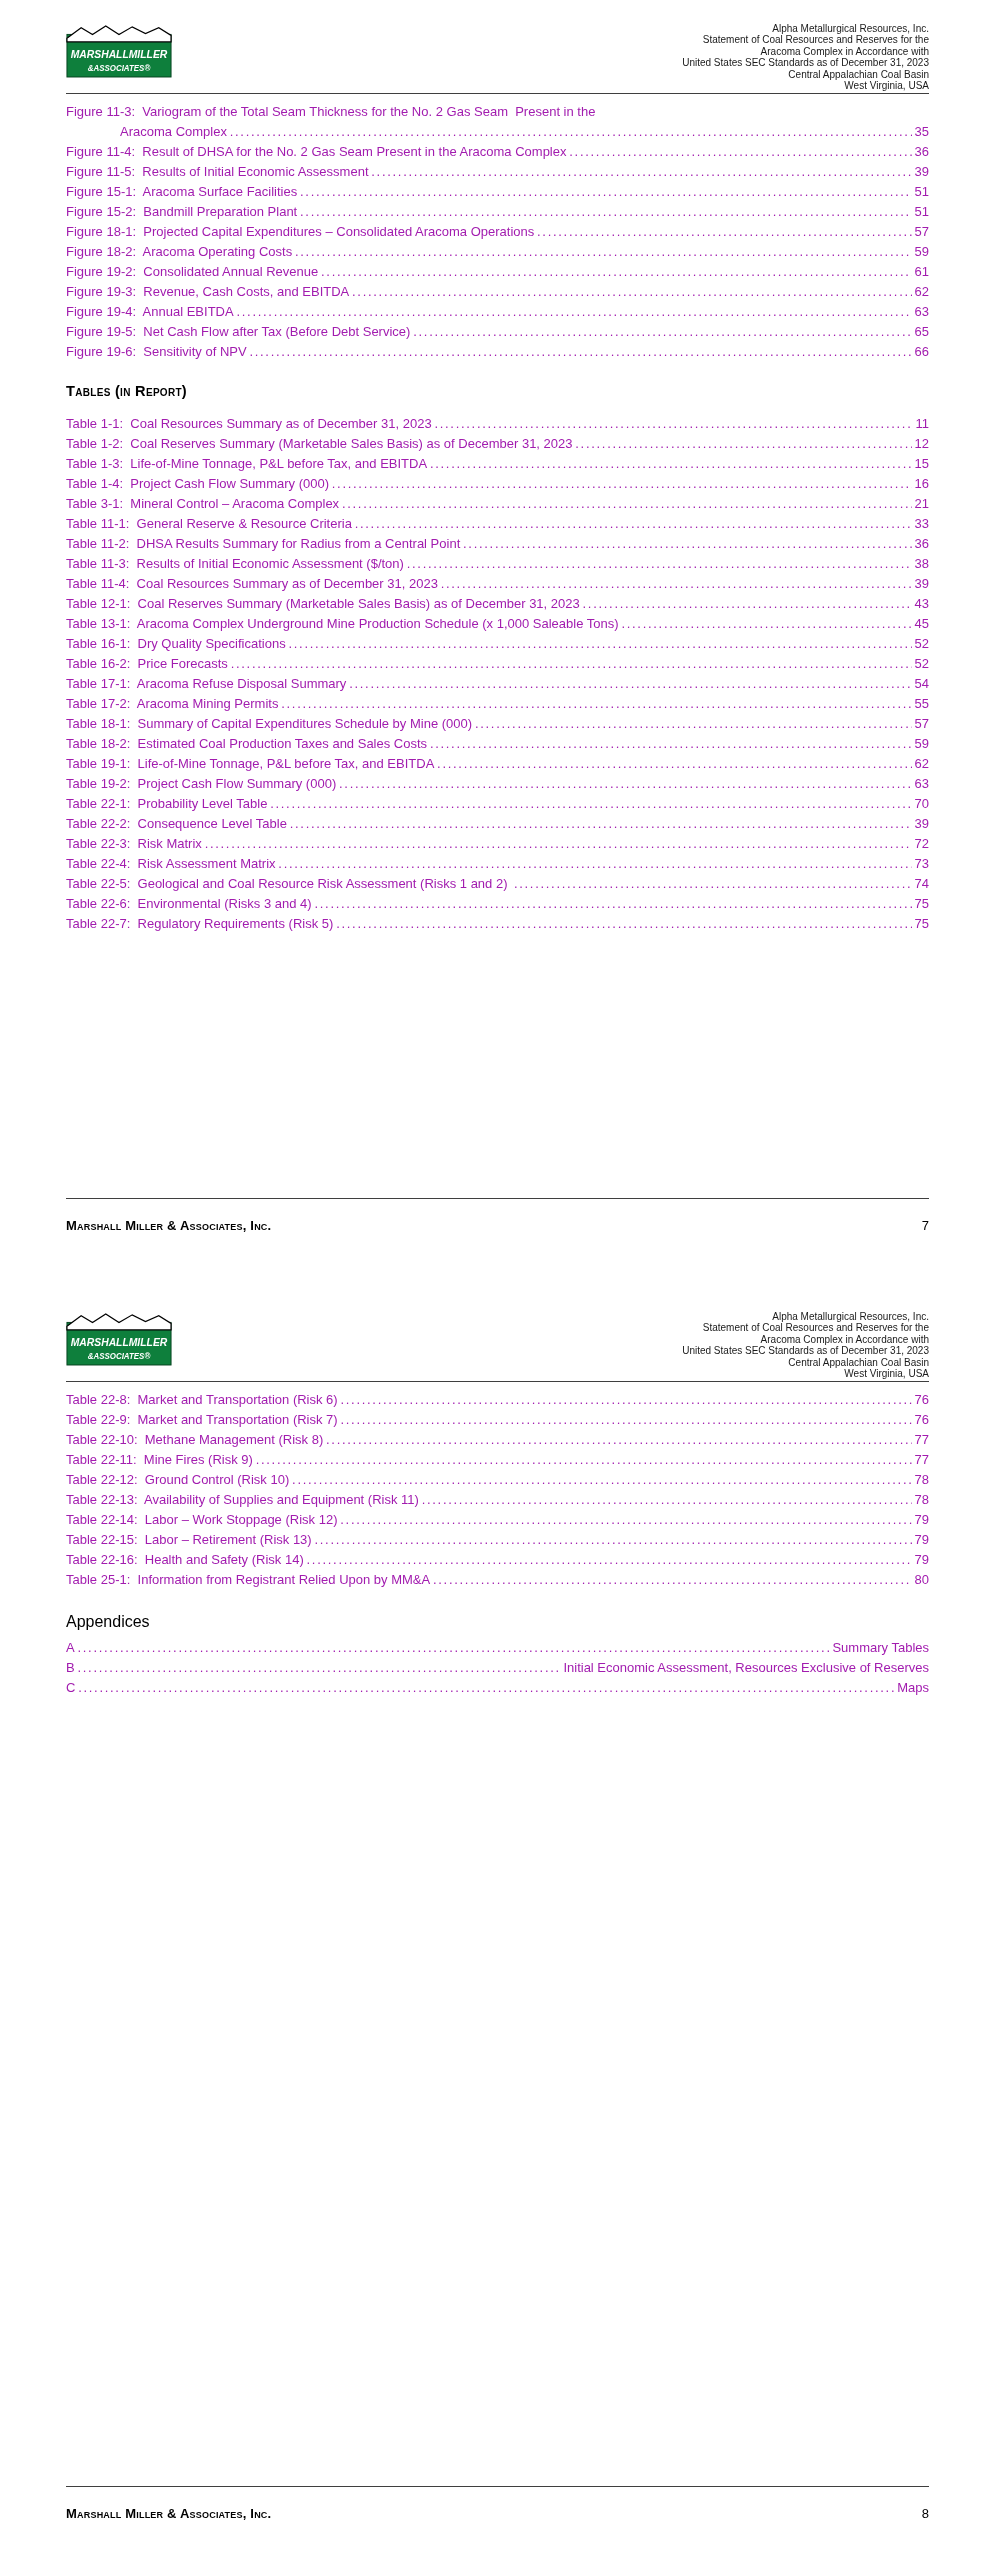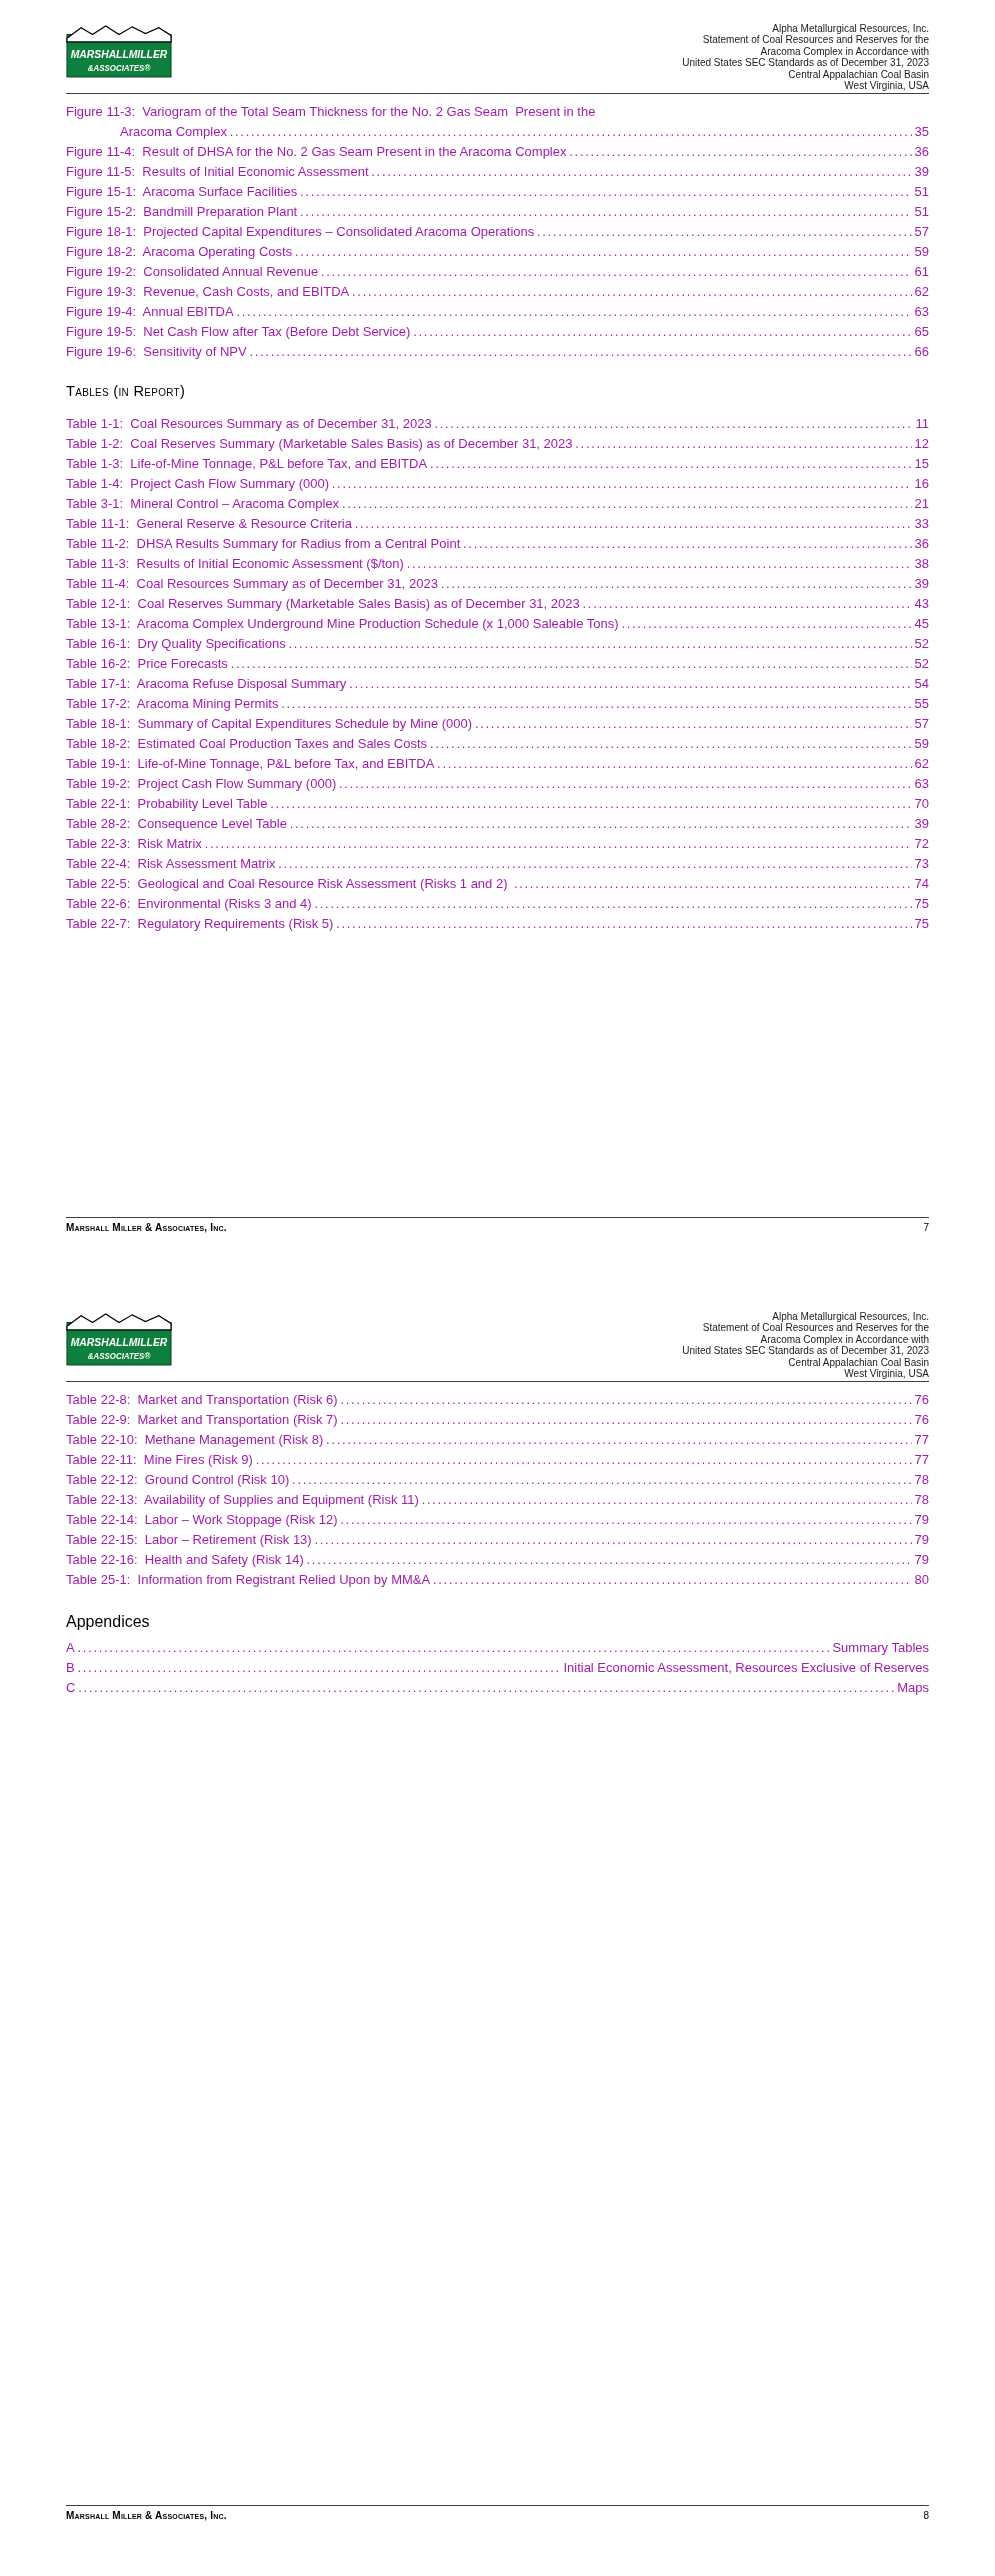--- a/index.html
+++ b/index.html
@@ -48,41 +48,41 @@
     min-width: 0;
   }
   .toc-dots::after {
     content: "........................................................................................................................................................................................................";
     letter-spacing: 1.7px;
   }
   .toc-page { white-space: nowrap; }
   .wrap-line2 { padding-left: 54px; }
   .section-heading {
     font-size: 14.6px;
-    font-weight: normal;
+    font-weight: bold;
     font-variant: small-caps;
     letter-spacing: 0.3px;
     margin: 21px 0 15px 0;
   }
   .appendices-heading {
     font-size: 16px;
     font-weight: normal;
     margin: 22.6px 0 7.5px 0;
   }
   .page-footer {
     position: absolute;
     left: 66px;
     right: 66px;
     bottom: 55px;
     border-top: 1.4px solid #3f3f3f;
-    padding-top: 4px;
+    padding-top: 19px;
     display: flex;
     justify-content: space-between;
     align-items: baseline;
-    font-size: 10px;
+    font-size: 13px;
   }
   .footer-company {
     font-variant: small-caps;
     font-weight: bold;
     letter-spacing: 0.2px;
   }
 </style>
 </head>
 <body>
 
@@ -312,21 +312,21 @@
             <span class="toc-page">63</span>
           </div>
 
           <div class="toc-entry">
             <span class="toc-label">Table 22-1:  Probability Level Table</span>
             <span class="toc-dots"></span>
             <span class="toc-page">70</span>
           </div>
 
           <div class="toc-entry">
-            <span class="toc-label">Table 28-2:  Consequence Level Table</span>
+            <span class="toc-label">Table 22-2:  Consequence Level Table</span>
             <span class="toc-dots"></span>
             <span class="toc-page">39</span>
           </div>
 
           <div class="toc-entry">
             <span class="toc-label">Table 22-3:  Risk Matrix</span>
             <span class="toc-dots"></span>
             <span class="toc-page">72</span>
           </div>
 

